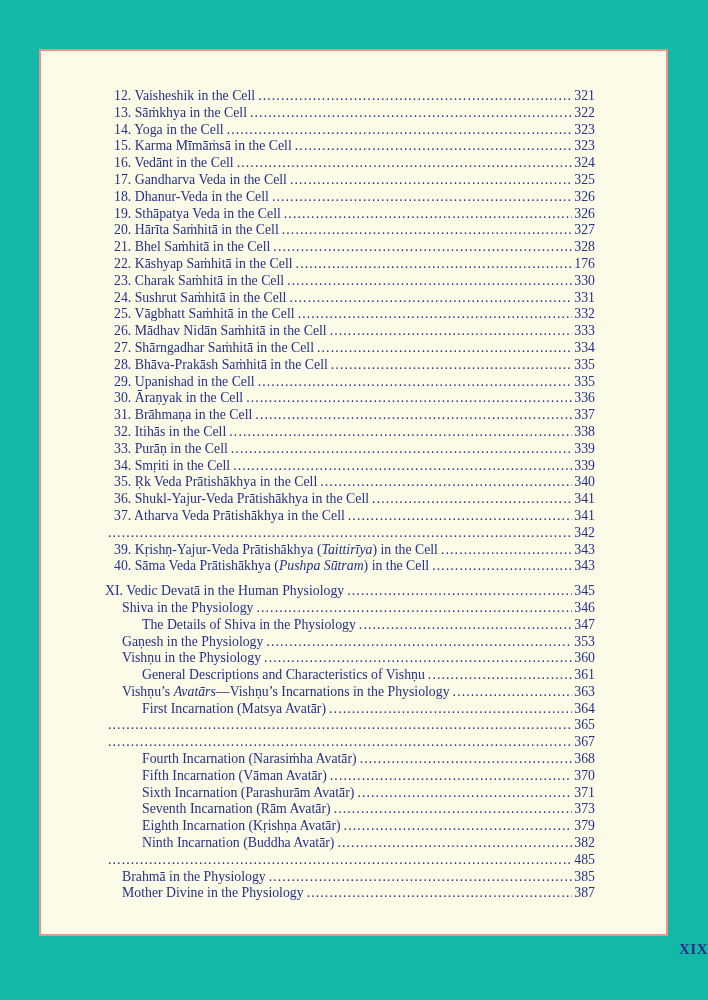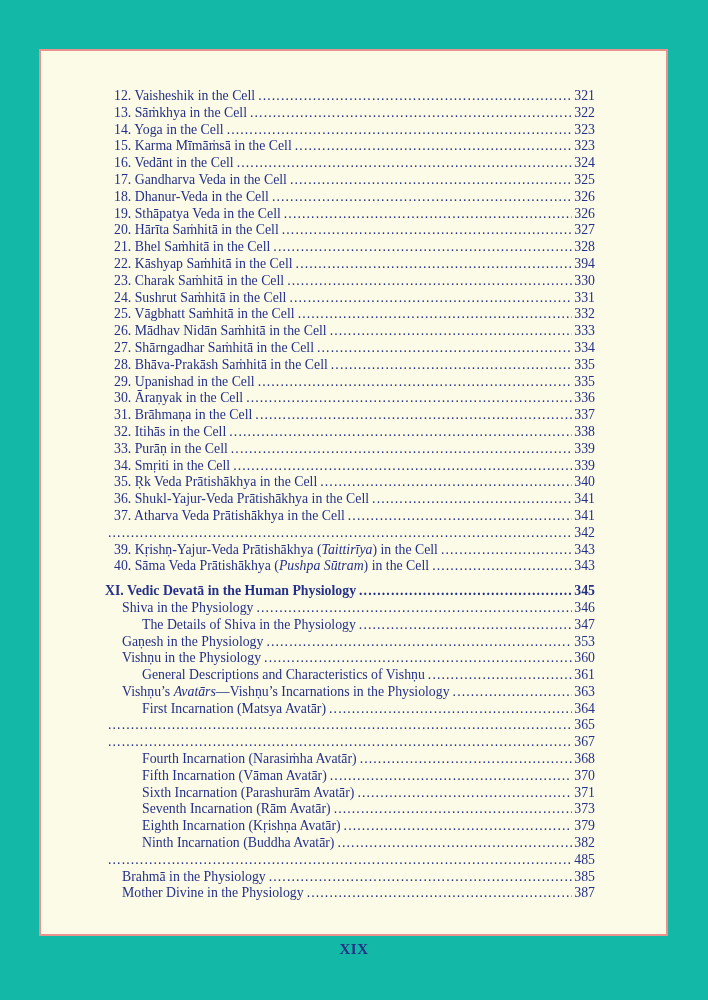--- a/index.html
+++ b/index.html
@@ -45,28 +45,28 @@
     white-space: nowrap;
     letter-spacing: 1.1px;
     margin: 0 2px 0 3px;
   }
   .row .pagenum {
     flex: 0 0 auto;
   }
   .lv-num  .label { padding-left: 9px; }
   .lv-sub1 .label { padding-left: 17px; }
   .lv-sub2 .label { padding-left: 37px; text-align: center; }
-  .lv-heading { font-weight: bold; margin-top: 8px; }
+  .lv-heading { font-weight: normal; margin-top: 8px; }
   .label em { font-style: italic; }
   .footer {
     position: absolute;
     left: 0;
     top: 941px;
     width: 708px;
-    text-align: center;
+    text-align: right;
     color: var(--text-blue, #253188);
     font-weight: bold;
     font-size: 15px;
     letter-spacing: 0.5px;
   }
 </style>
 </head>
 <body>
 
 <div class="screen">
@@ -118,21 +118,21 @@
         <span class="pagenum">327</span>
       </div>
       <div class="row lv-num">
         <span class="label"><span>21. Bhel Saṁhitā in the Cell</span></span>
         <span class="dots">............................................................................................................................................................................................................................</span>
         <span class="pagenum">328</span>
       </div>
       <div class="row lv-num">
         <span class="label"><span>22. Kāshyap Saṁhitā in the Cell</span></span>
         <span class="dots">............................................................................................................................................................................................................................</span>
-        <span class="pagenum">394</span>
+        <span class="pagenum">176</span>
       </div>
       <div class="row lv-num">
         <span class="label"><span>23. Charak Saṁhitā in the Cell</span></span>
         <span class="dots">............................................................................................................................................................................................................................</span>
         <span class="pagenum">330</span>
       </div>
       <div class="row lv-num">
         <span class="label"><span>24. Sushrut Saṁhitā in the Cell</span></span>
         <span class="dots">............................................................................................................................................................................................................................</span>
         <span class="pagenum">331</span>

